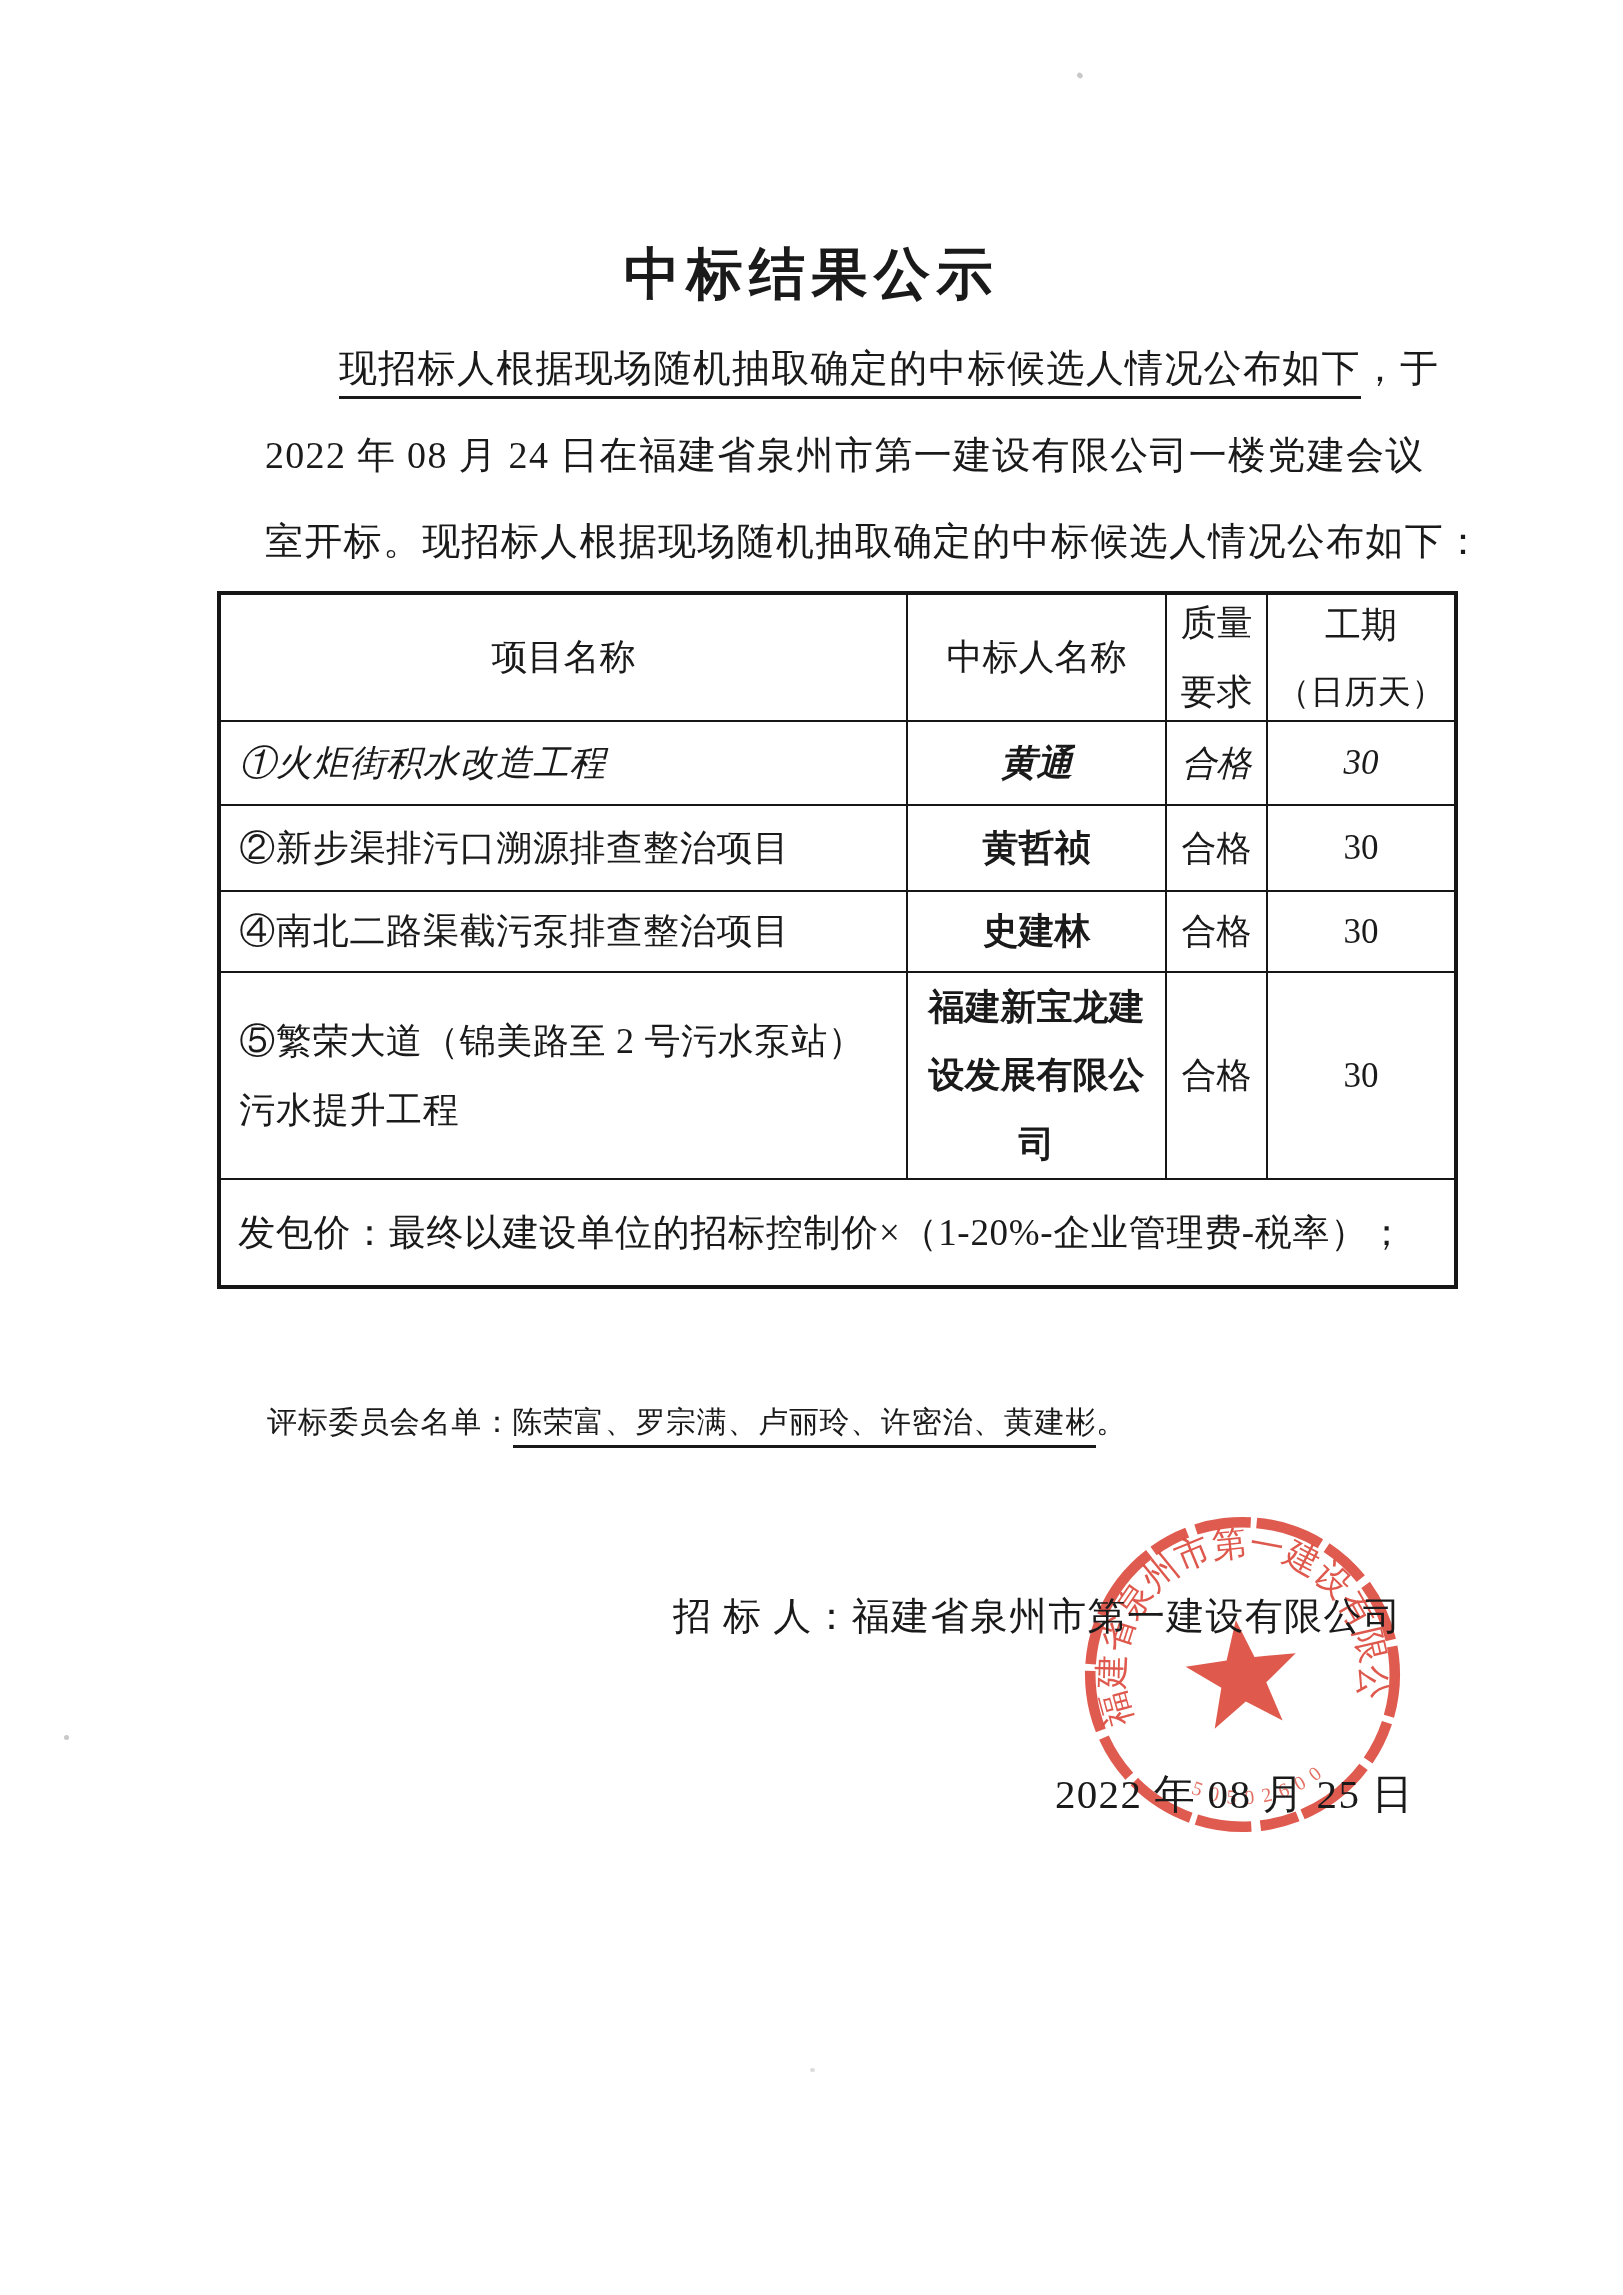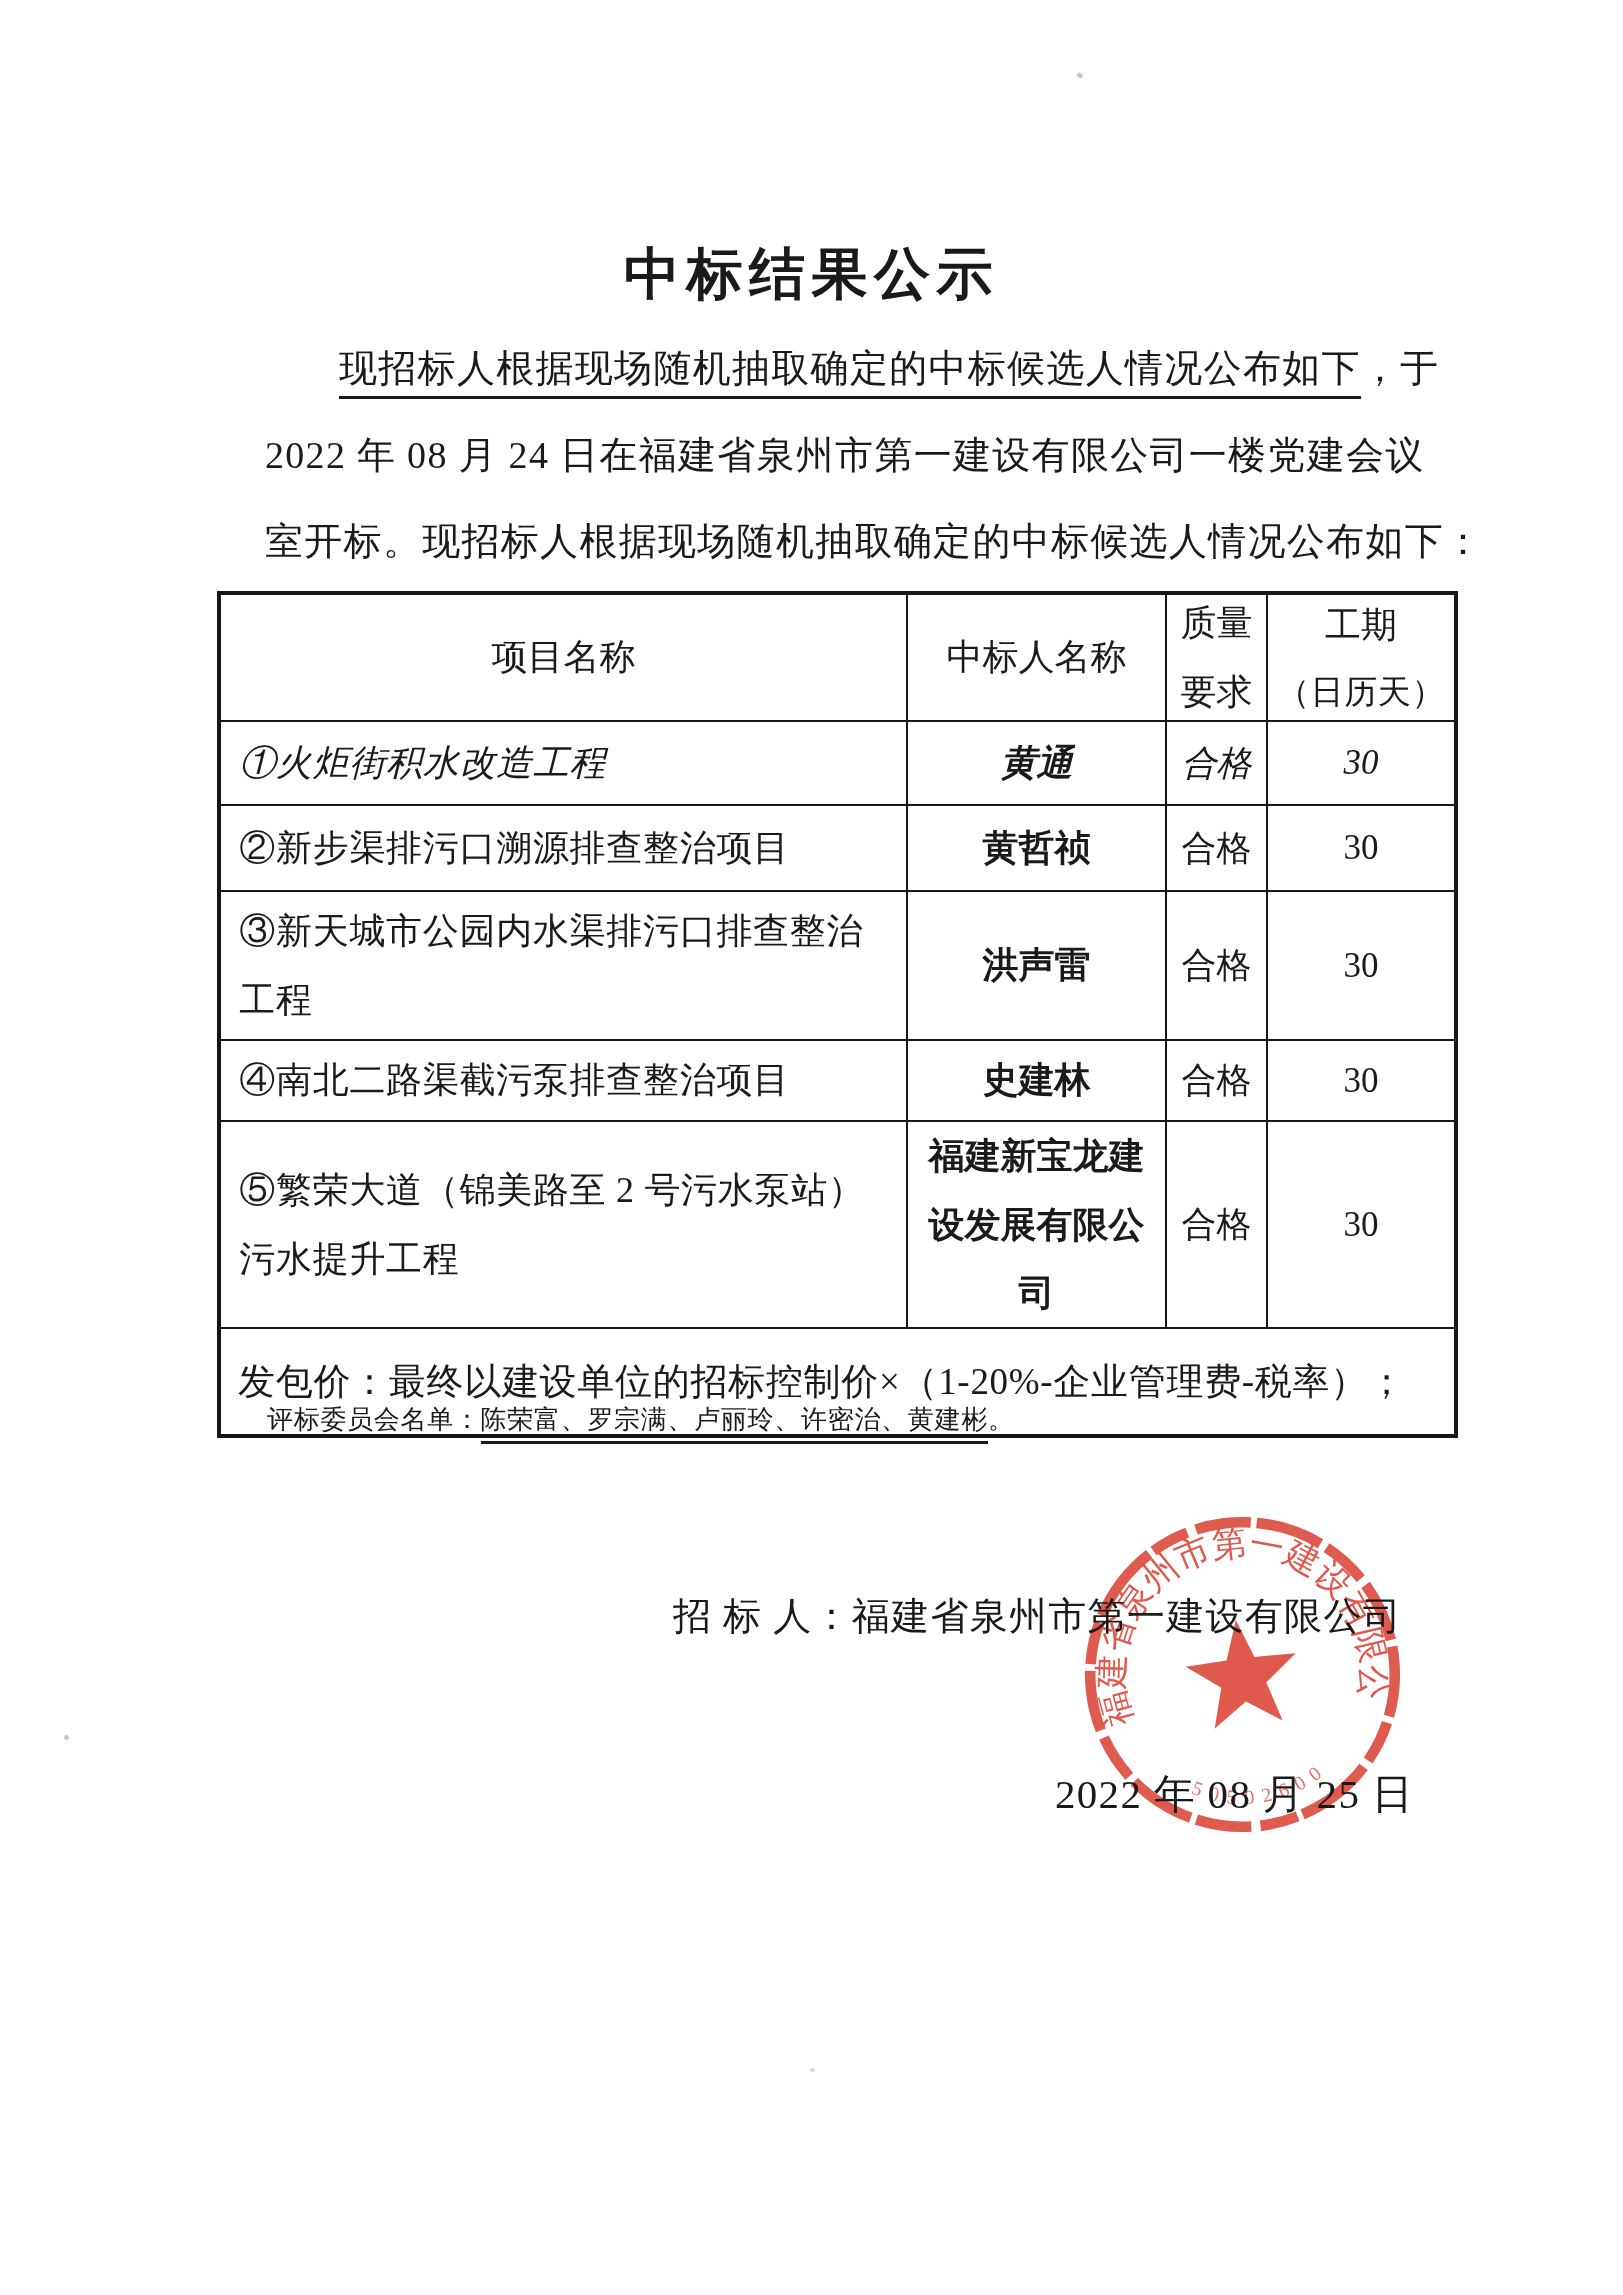--- a/index.html
+++ b/index.html
@@ -29,21 +29,21 @@
   .hstack span.gap { margin-bottom:33px; }
   .smalltxt { font-size:33px; letter-spacing:0.7px; }
   td.proj { text-align:left; padding:5.2px 9.2px 5.2px 18.3px; line-height:1.9; white-space:normal; letter-spacing:0.7px; }
   td.winner { text-align:center; font-weight:bold; line-height:1.9; padding:0 11.8px; white-space:normal; }
   td.qual { text-align:center; font-size:35px; }
   td.dur { text-align:center; font-size:35px; font-family:"Liberation Serif", serif;margin-top:28px; }
   td.footcell { text-align:left; padding-left:17px; font-size:37px; letter-spacing:0.7px; }
   .seal-wrap { position:absolute; left:1077px; top:1509px; width:331px; height:331px; z-index:1; opacity:0.9; }
   .date-line { position:absolute; left:1055px; top:1767px; font-size:41px; letter-spacing:1.3px; z-index:3; white-space:nowrap; }
   .tender-line { position:absolute; left:673px; top:1591px; font-size:38px; letter-spacing:1.3px; z-index:3; white-space:nowrap; }
-  .committee-line { position:absolute; left:267px; top:1402px; font-size:26px; letter-spacing:0.7px; z-index:3; white-space:nowrap; }
+  .committee-line { position:absolute; left:267px; top:1402px; font-size:30px; letter-spacing:0.7px; z-index:3; white-space:nowrap; }
   .speck { position:absolute; border-radius:50%; background:#9a9a9a; opacity:0.55; z-index:2; }
   .speck.s1 { left:1077px; top:73px; width:5.9px; height:4.6px; transform:rotate(40deg); }
   .speck.s2 { left:64px;  top:1735px; width:5.2px; height:5.2px; }
   .speck.s3 { left:810px; top:2068px; width:4.6px; height:3.9px; opacity:0.35; }
 </style>
 </head>
 <body>
 
 <div class="page">
 
@@ -84,26 +84,20 @@
       <td class="winner">黄通</td>
       <td class="qual">合格</td>
       <td class="dur">30</td>
     </tr>
     <tr style="height:86px;">
       <td class="proj">②新步渠排污口溯源排查整治项目</td>
       <td class="winner">黄哲祯</td>
       <td class="qual">合格</td>
       <td class="dur">30</td>
     </tr>
-    <tr style="height:85px;">
-      <td class="proj">③新天城市公园内水渠排污口排查整治工程</td>
-      <td class="winner">洪声雷</td>
-      <td class="qual">合格</td>
-      <td class="dur">30</td>
-    </tr>
     <tr style="height:81px;">
       <td class="proj">④南北二路渠截污泵排查整治项目</td>
       <td class="winner">史建林</td>
       <td class="qual">合格</td>
       <td class="dur">30</td>
     </tr>
     <tr style="height:143px;">
       <td class="proj">⑤繁荣大道（锦美路至 2 号污水泵站）污水提升工程</td>
       <td class="winner">福建新宝龙建设发展有限公司</td>
       <td class="qual">合格</td>

